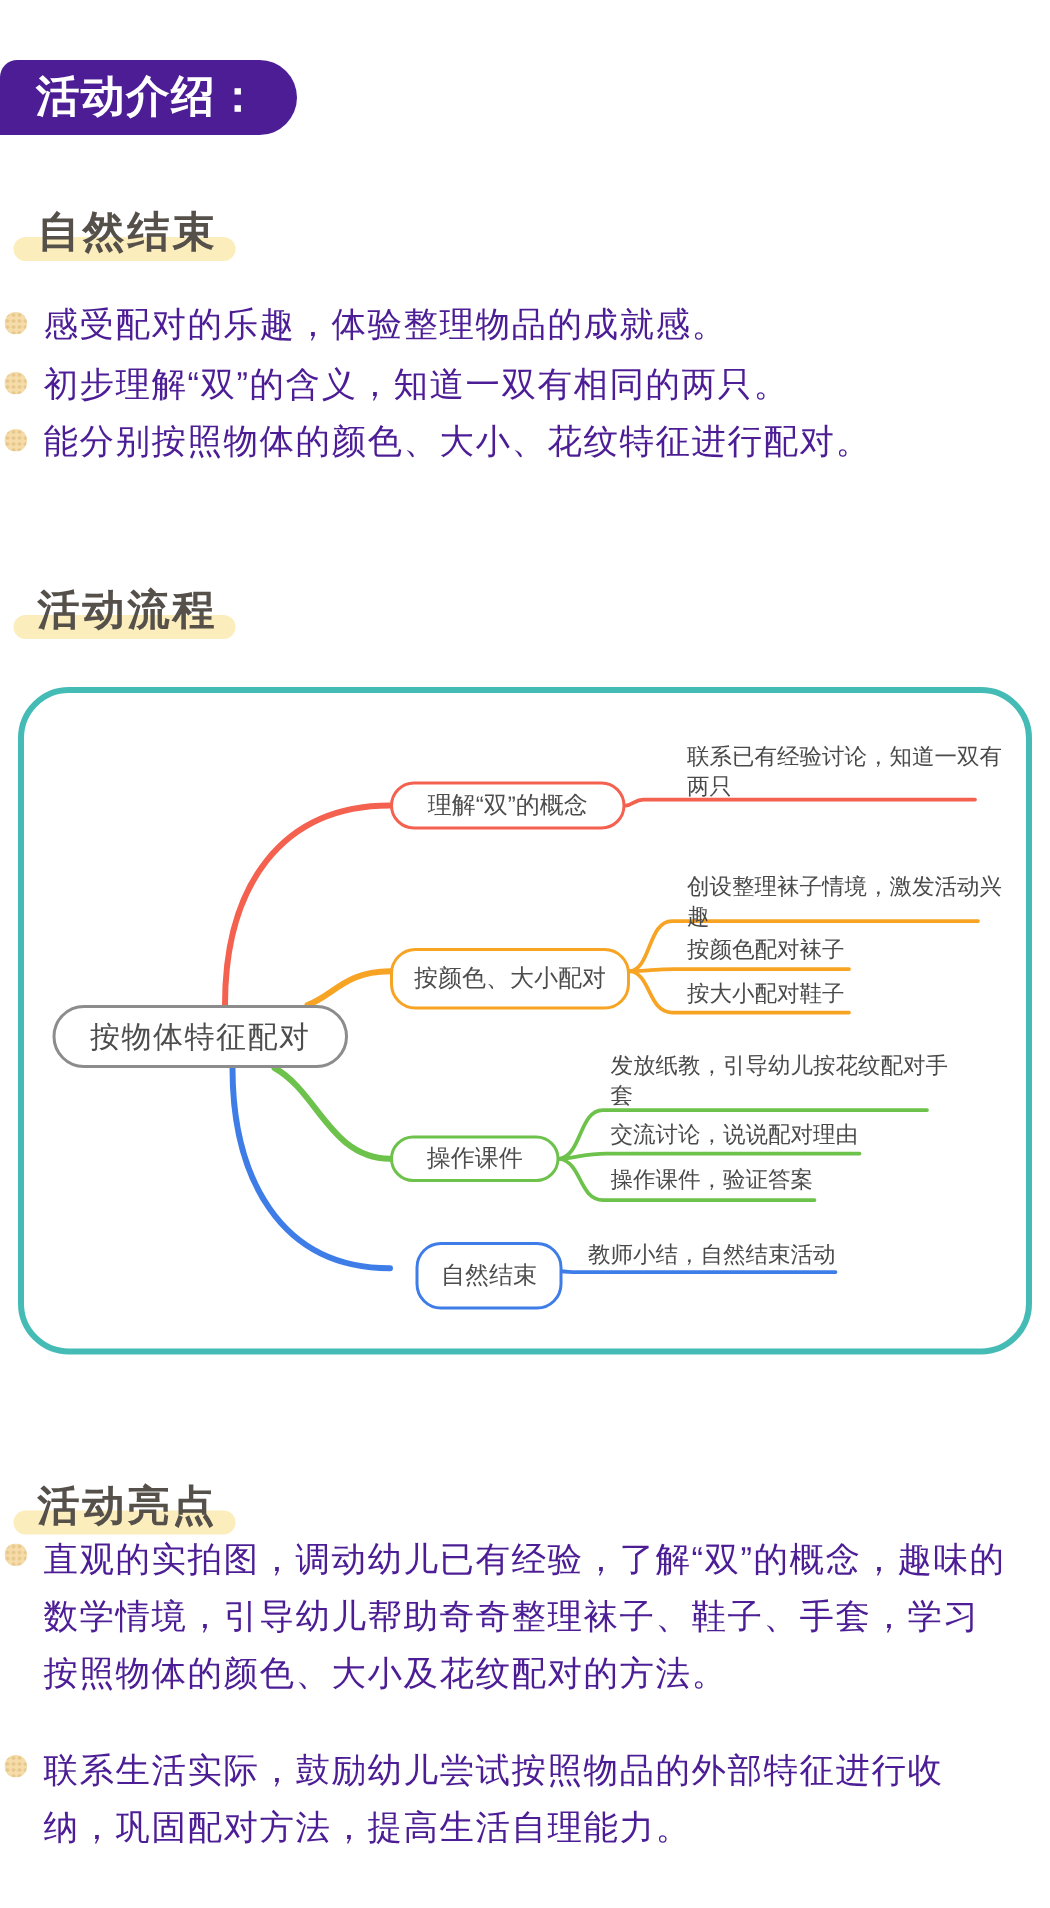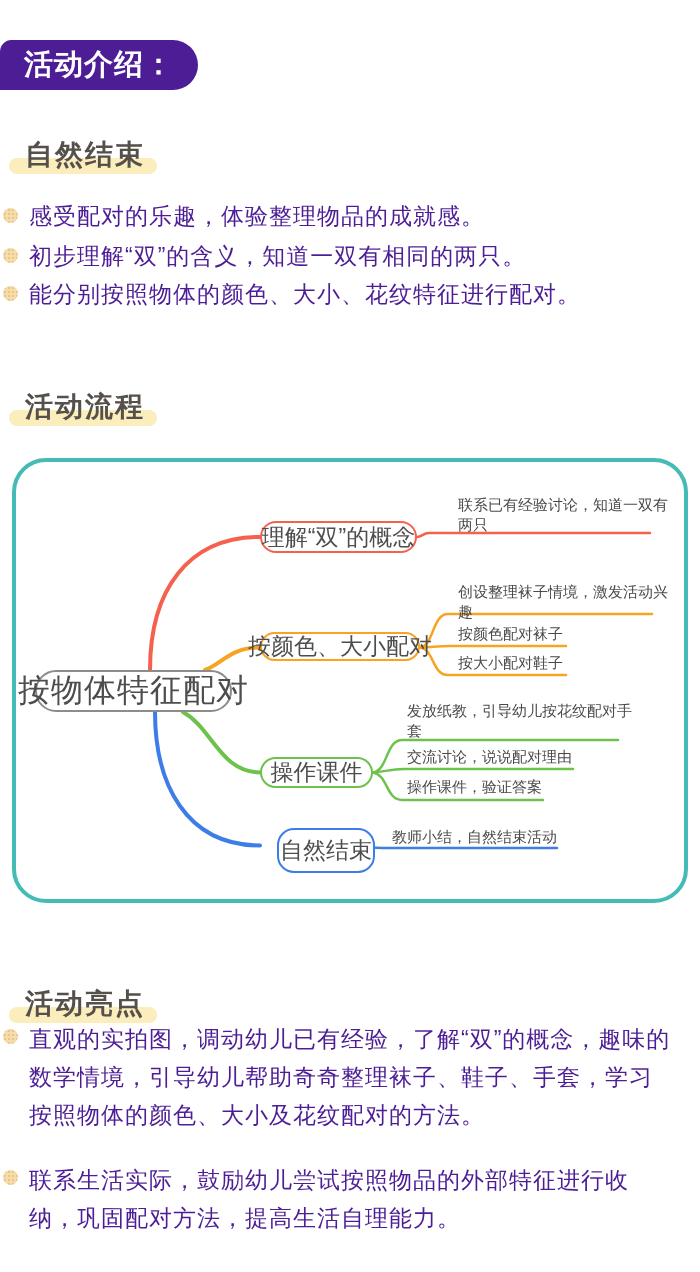--- a/index.html
+++ b/index.html
@@ -24,22 +24,22 @@
                background:radial-gradient(#E6C68C 1px,transparent 1.3px) 0 0/4px 4px,#F5DCA8;}
   .bullet .dot{top:9px;}
   .bullet.single .dot{top:7px;}
 
   
   .mindmap{position:absolute;left:12px;top:458px;width:668px;height:437px;background:#ffffff;
            border:4px solid #45BBB6;border-radius:34px;}
   .mindmap svg{position:absolute;left:0;top:0;}
   .mm-node{position:absolute;display:flex;align-items:center;justify-content:center;background:#fff;
            border:2.5px solid #8C8C8C;color:#4D4D4D;white-space:nowrap;box-sizing:border-box;}
-  .mm-root{font-size:32px;border-radius:22px;letter-spacing:1px;}
-  .mm-n{font-size:23px;border-radius:17px;}
+  .mm-root{font-size:20px;border-radius:22px;letter-spacing:1px;}
+  .mm-n{font-size:16px;border-radius:17px;}
   .bc0{border-color:#F4614E;}
   .bc1{border-color:#F7A424;}
   .bc2{border-color:#6CC24A;}
   .bc3{border-color:#3E7DE8;}
   .mm-note{position:absolute;font-size:15px;line-height:20px;color:#4A4A4A;}
 </style>
 </head>
 <body>
 
 <div class="page">
@@ -81,21 +81,21 @@
       <path d="M404,185.5 C416,185.5 420,184 434,184 H550" fill="none" stroke-width="2.5" stroke-linecap="round" stroke="#F7A424"></path>
       <path d="M404,185.5 C418,187 416,213 432,213 H550" fill="none" stroke-width="2.5" stroke-linecap="round" stroke="#F7A424"></path>
       <path d="M357,310.5 C372,308 370,278 386,278 H602" fill="none" stroke-width="2.5" stroke-linecap="round" stroke="#6CC24A"></path>
       <path d="M357,310.5 C368,310 374,307 388,307 H557" fill="none" stroke-width="2.5" stroke-linecap="round" stroke="#6CC24A"></path>
       <path d="M357,310.5 C372,313 370,338 386,338 H527" fill="none" stroke-width="2.5" stroke-linecap="round" stroke="#6CC24A"></path>
       <path d="M342,383.5 C352,384 356,386 366,386 H541" fill="none" stroke-width="2.5" stroke-linecap="round" stroke="#3E7DE8"></path>
     </svg>
 
     <div class="mm-node mm-root" style="left:19px;top:208px;width:197px;height:42px;">按物体特征配对</div>
     <div class="mm-node mm-n bc0" style="left:244px;top:59px;width:157px;height:32px;">理解“双”的概念</div>
-    <div class="mm-node mm-n bc1" style="left:244px;top:170px;width:160px;height:29px;">按颜色、大小配对</div>
+    <div class="mm-node mm-n bc1" style="left:244px;top:170px;width:160px;height:41px;">按颜色、大小配对</div>
     <div class="mm-node mm-n bc2" style="left:244px;top:295px;width:113px;height:31px;">操作课件</div>
     <div class="mm-node mm-n bc3" style="left:261px;top:366px;width:98px;height:45px;">自然结束</div>
 
     <div class="mm-note" style="left:442px;top:33px;width:218px;">联系已有经验讨论，知道一双有两只</div>
     <div class="mm-note" style="left:442px;top:120px;width:218px;">创设整理袜子情境，激发活动兴趣</div>
     <div class="mm-note" style="left:442px;top:162px;width:218px;">按颜色配对袜子</div>
     <div class="mm-note" style="left:442px;top:191px;width:218px;">按大小配对鞋子</div>
     <div class="mm-note" style="left:391px;top:239px;width:232px;">发放纸教，引导幼儿按花纹配对手套</div>
     <div class="mm-note" style="left:391px;top:285px;width:232px;">交流讨论，说说配对理由</div>
     <div class="mm-note" style="left:391px;top:315px;width:232px;">操作课件，验证答案</div>

